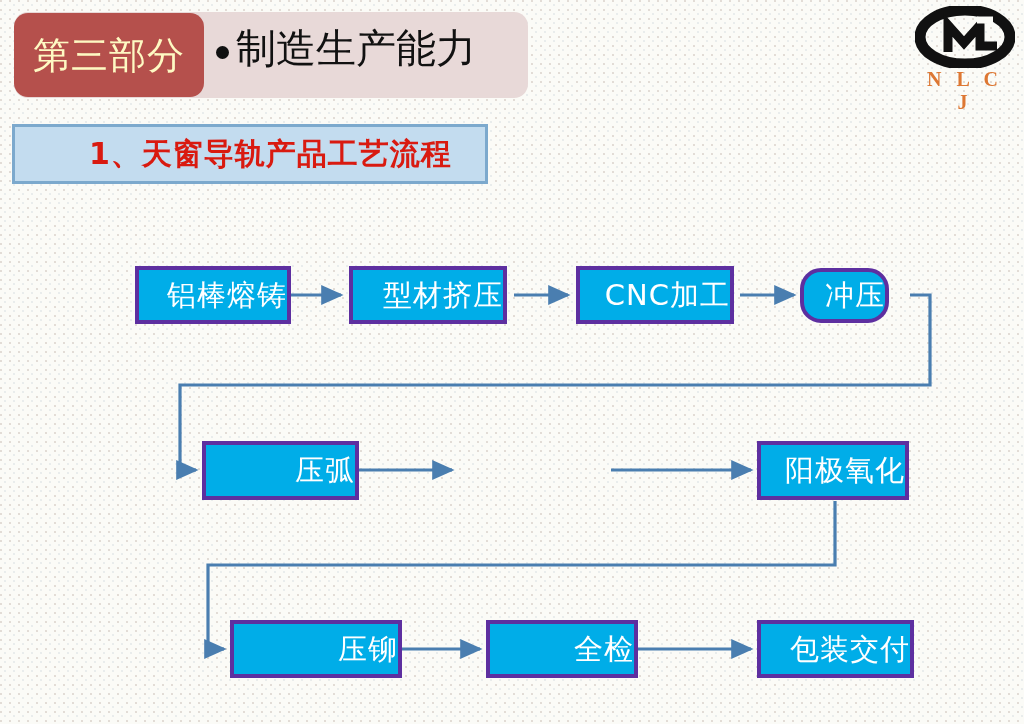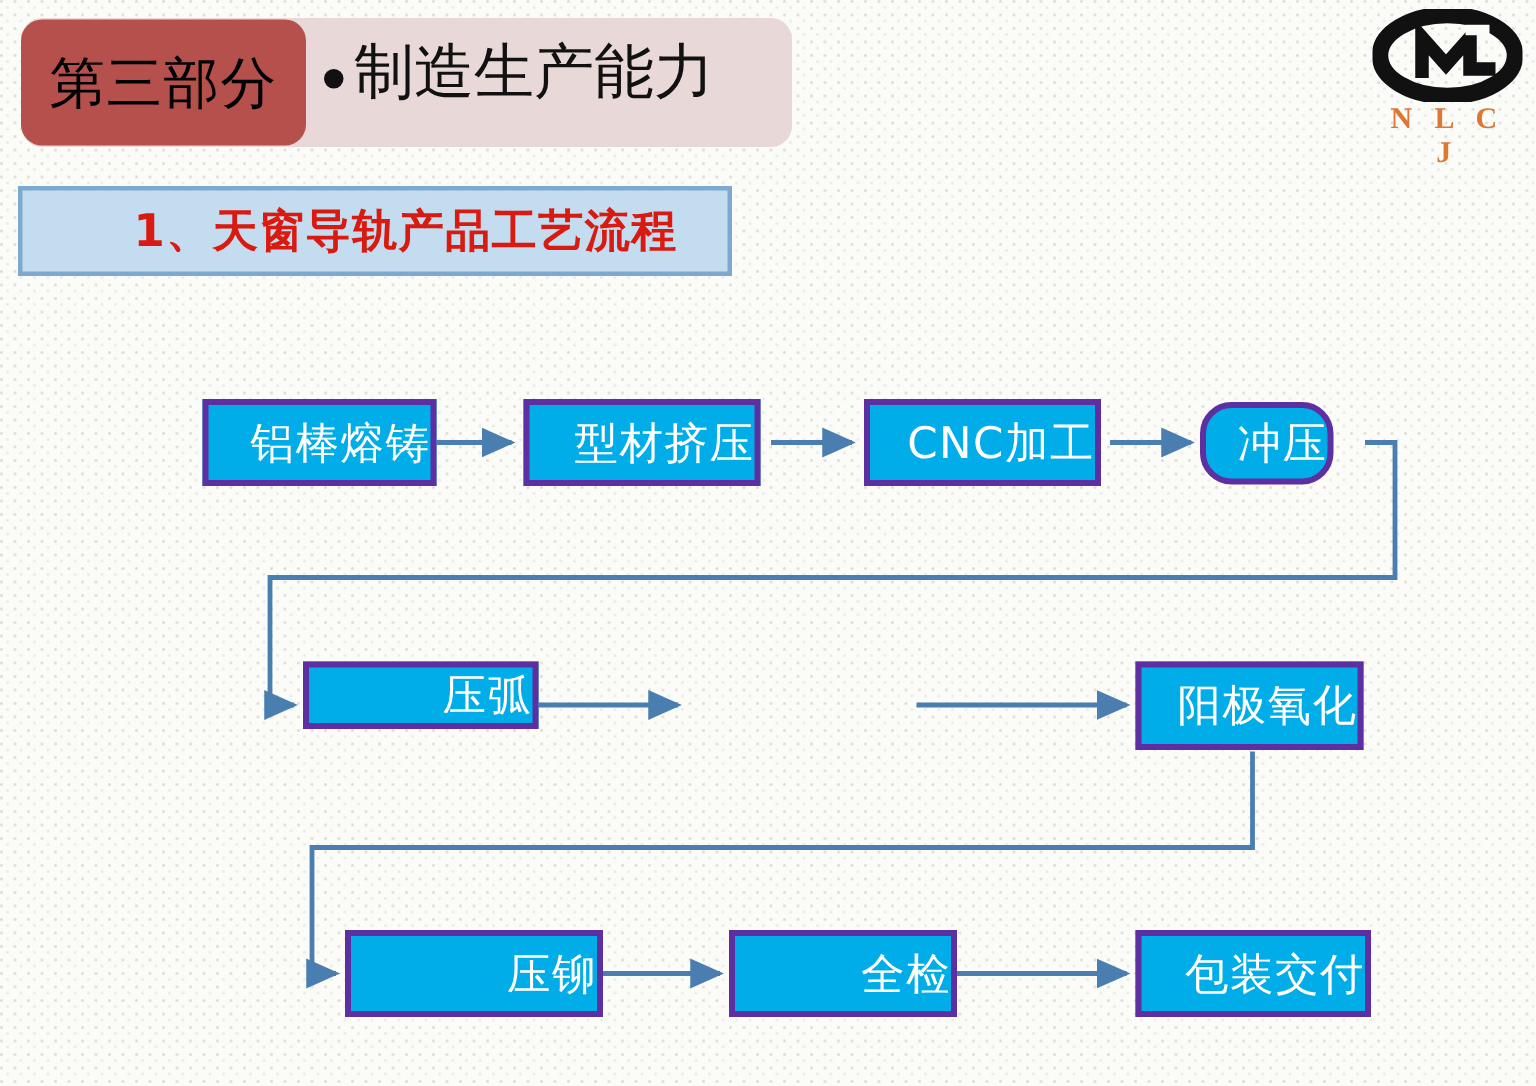--- a/index.html
+++ b/index.html
@@ -44,21 +44,21 @@
     width: 190px;
     height: 84px;
     background-color: #b5504c;
     border-radius: 14px;
     display: flex;
     align-items: center;
     justify-content: center;
     box-sizing: border-box;
   }
   #section-badge-label {
-    color: #000000;
+    color: #fef9c3;
     font-size: 37px;
     line-height: 1;
     letter-spacing: 1px;
     white-space: nowrap;
   }
   #header-bullet {
     position: absolute;
     left: 216px;
     top: 46px;
     width: 13px;
@@ -221,21 +221,21 @@
     </div>
 
     <div class="node" style="left:576px; top:266px; width:158px; height:58px;">
       <span class="node-label">CNC加工</span>
     </div>
 
     <div class="node" style="left:800px; top:268px; width:89px; height:55px;border-radius:21px;">
       <span class="node-label">冲压</span>
     </div>
 
-    <div class="node" style="left:202px; top:441px; width:157px; height:45px;">
+    <div class="node" style="left:202px; top:441px; width:157px; height:59px;">
       <span class="node-label">压弧</span>
     </div>
 
 
     <div class="node" style="left:757px; top:441px; width:152px; height:59px;">
       <span class="node-label">阳极氧化</span>
     </div>
 
     <div class="node" style="left:230px; top:620px; width:172px; height:58px;">
       <span class="node-label">压铆</span>

